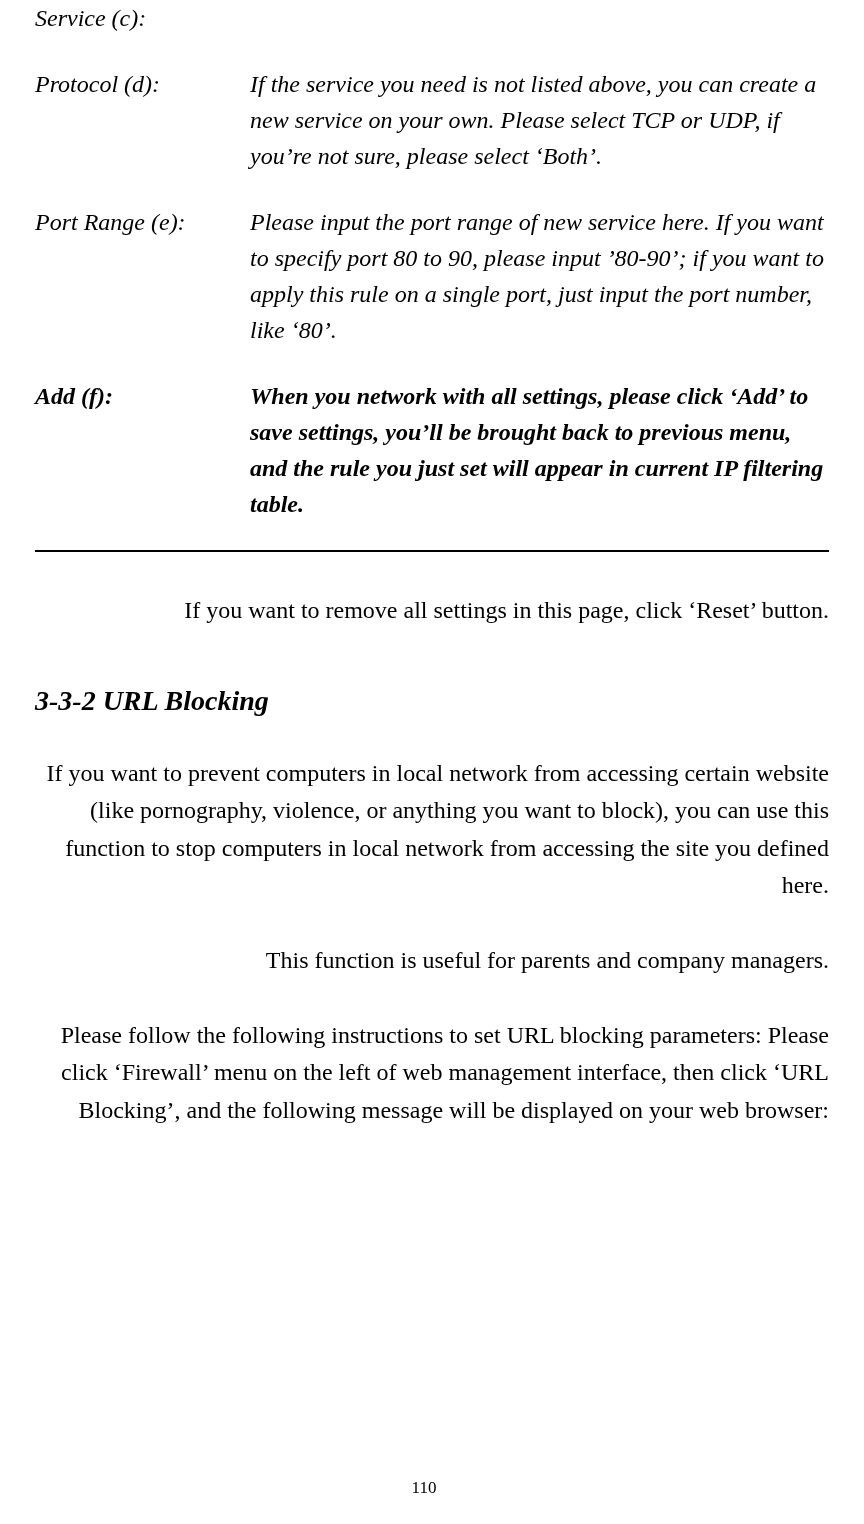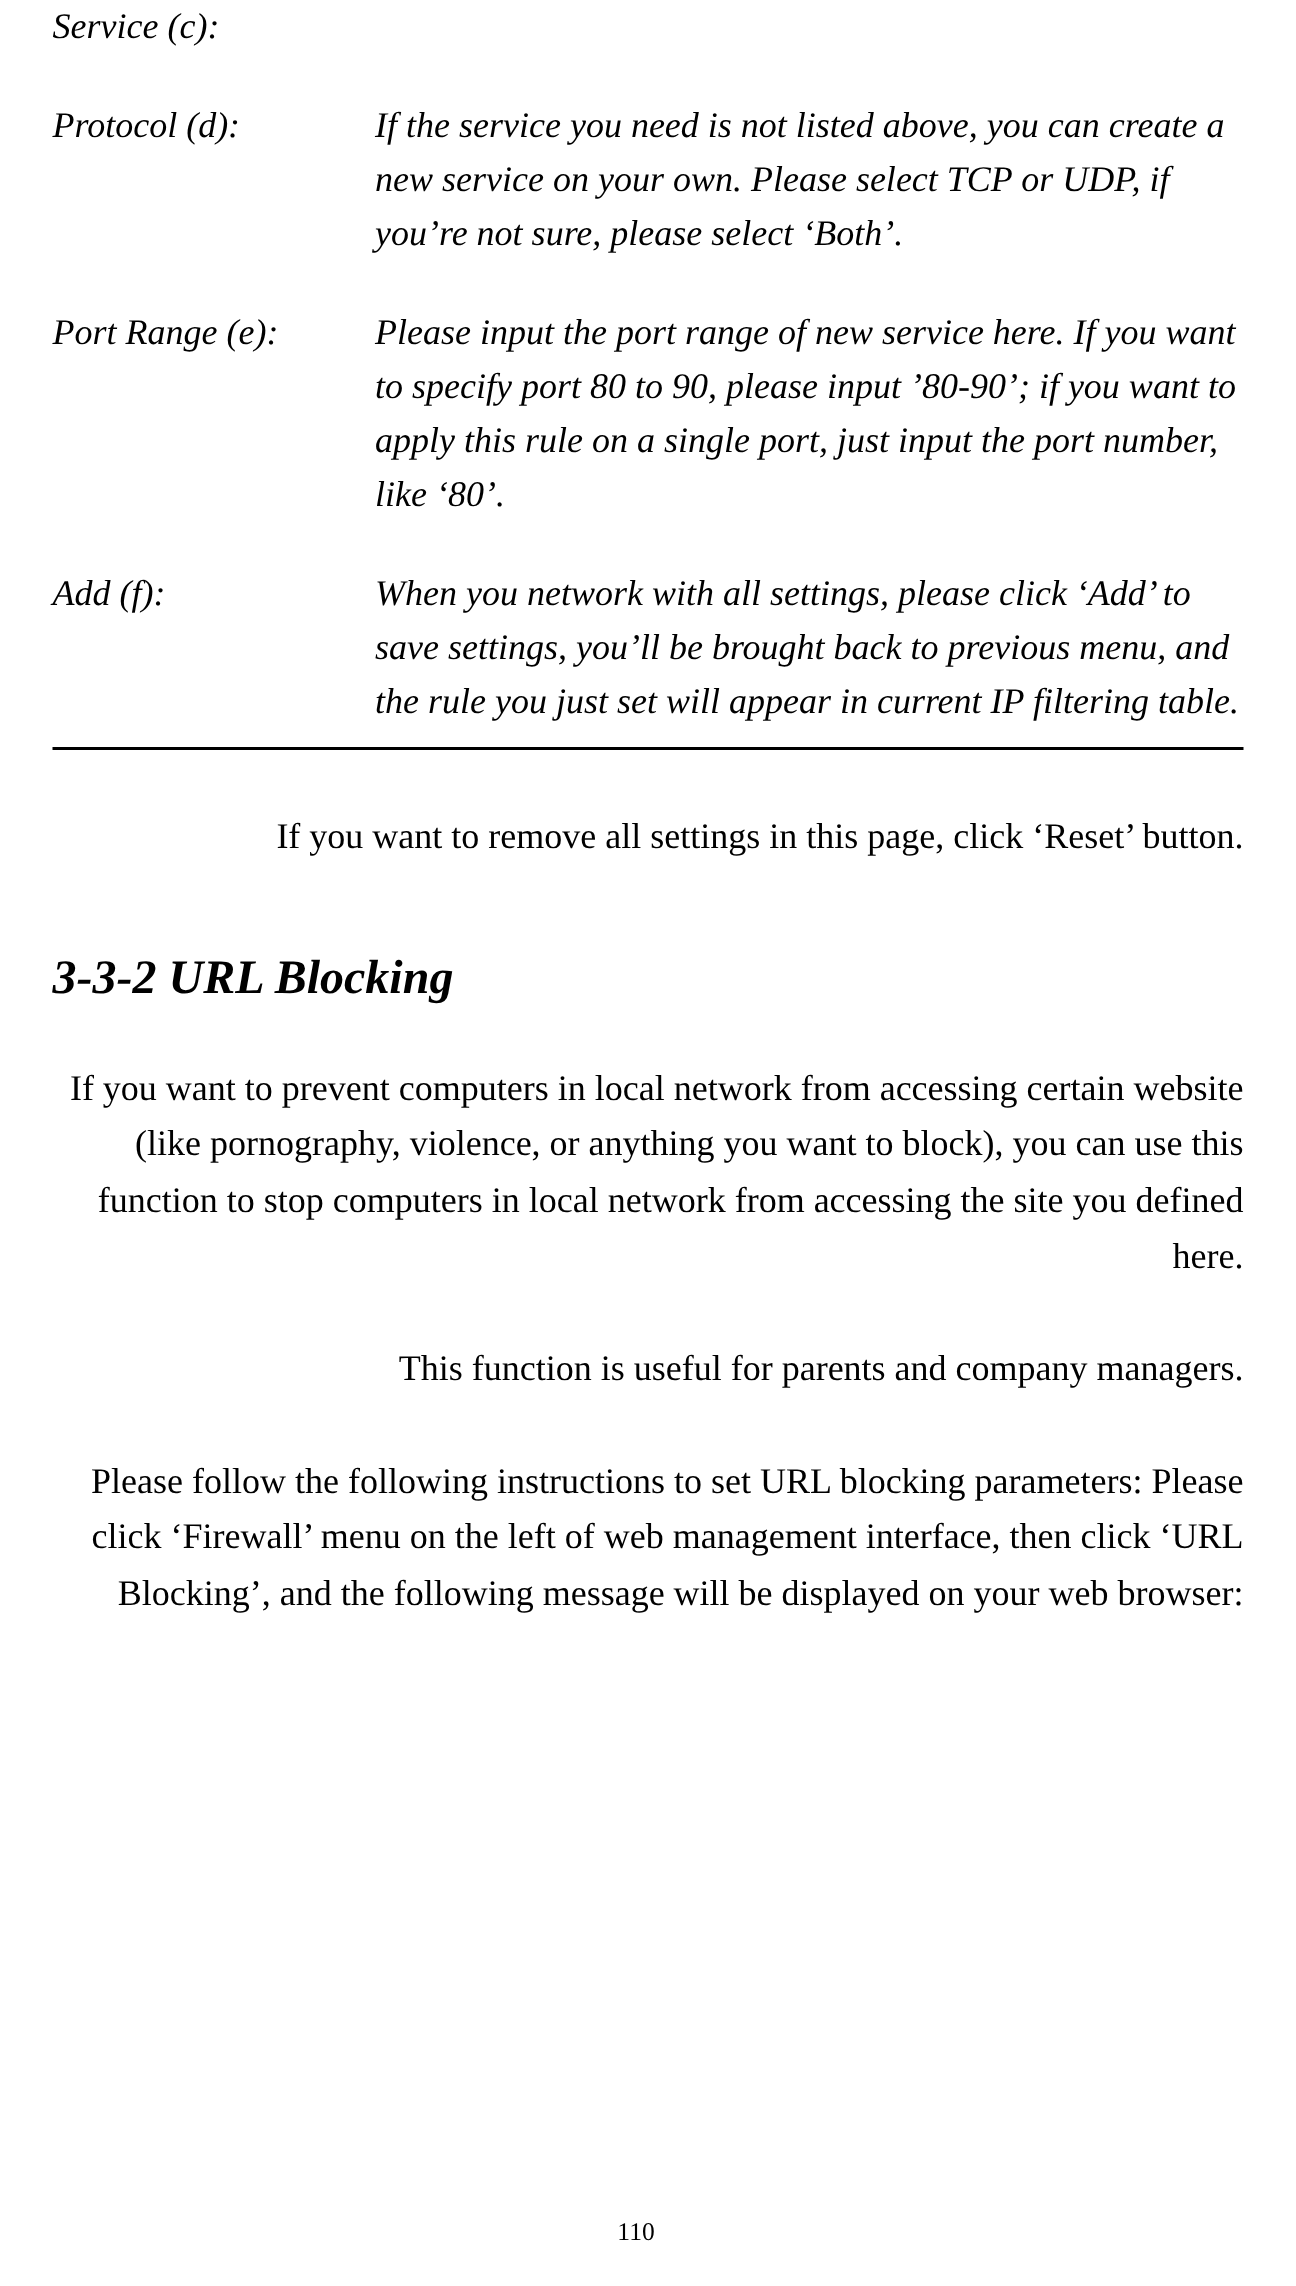--- a/index.html
+++ b/index.html
@@ -14,42 +14,42 @@
     }
     .definitions {
       border-bottom: 2px solid #000;
       padding-bottom: 8px;
       margin-bottom: 40px;
     }
     .def-row {
       display: flex;
       margin-bottom: 30px;
     }
-    .def-row:last-child { margin-bottom: 4px; }
+    .def-row:last-child { margin-bottom: 20px; font-weight: bold; }
     .def-term {
       font-style: italic;
       font-size: 24px;
       width: 215px;
       flex-shrink: 0;
       line-height: 1.5;
     }
     .def-desc {
       font-style: italic;
       font-size: 24px;
       line-height: 1.5;
       flex: 1;
     }
     .body-text {
       font-size: 24px;
       line-height: 1.55;
       margin-bottom: 38px;
       text-align: right;
     }
     .section-title {
-      font-size: 32px;
+      font-size: 28px;
       font-weight: bold;
       font-style: italic;
       margin-top: 56px;
       margin-bottom: 38px;
     }
     .page-number {
       position: absolute;
       bottom: 26px;
       left: 0;
       right: 16px;

